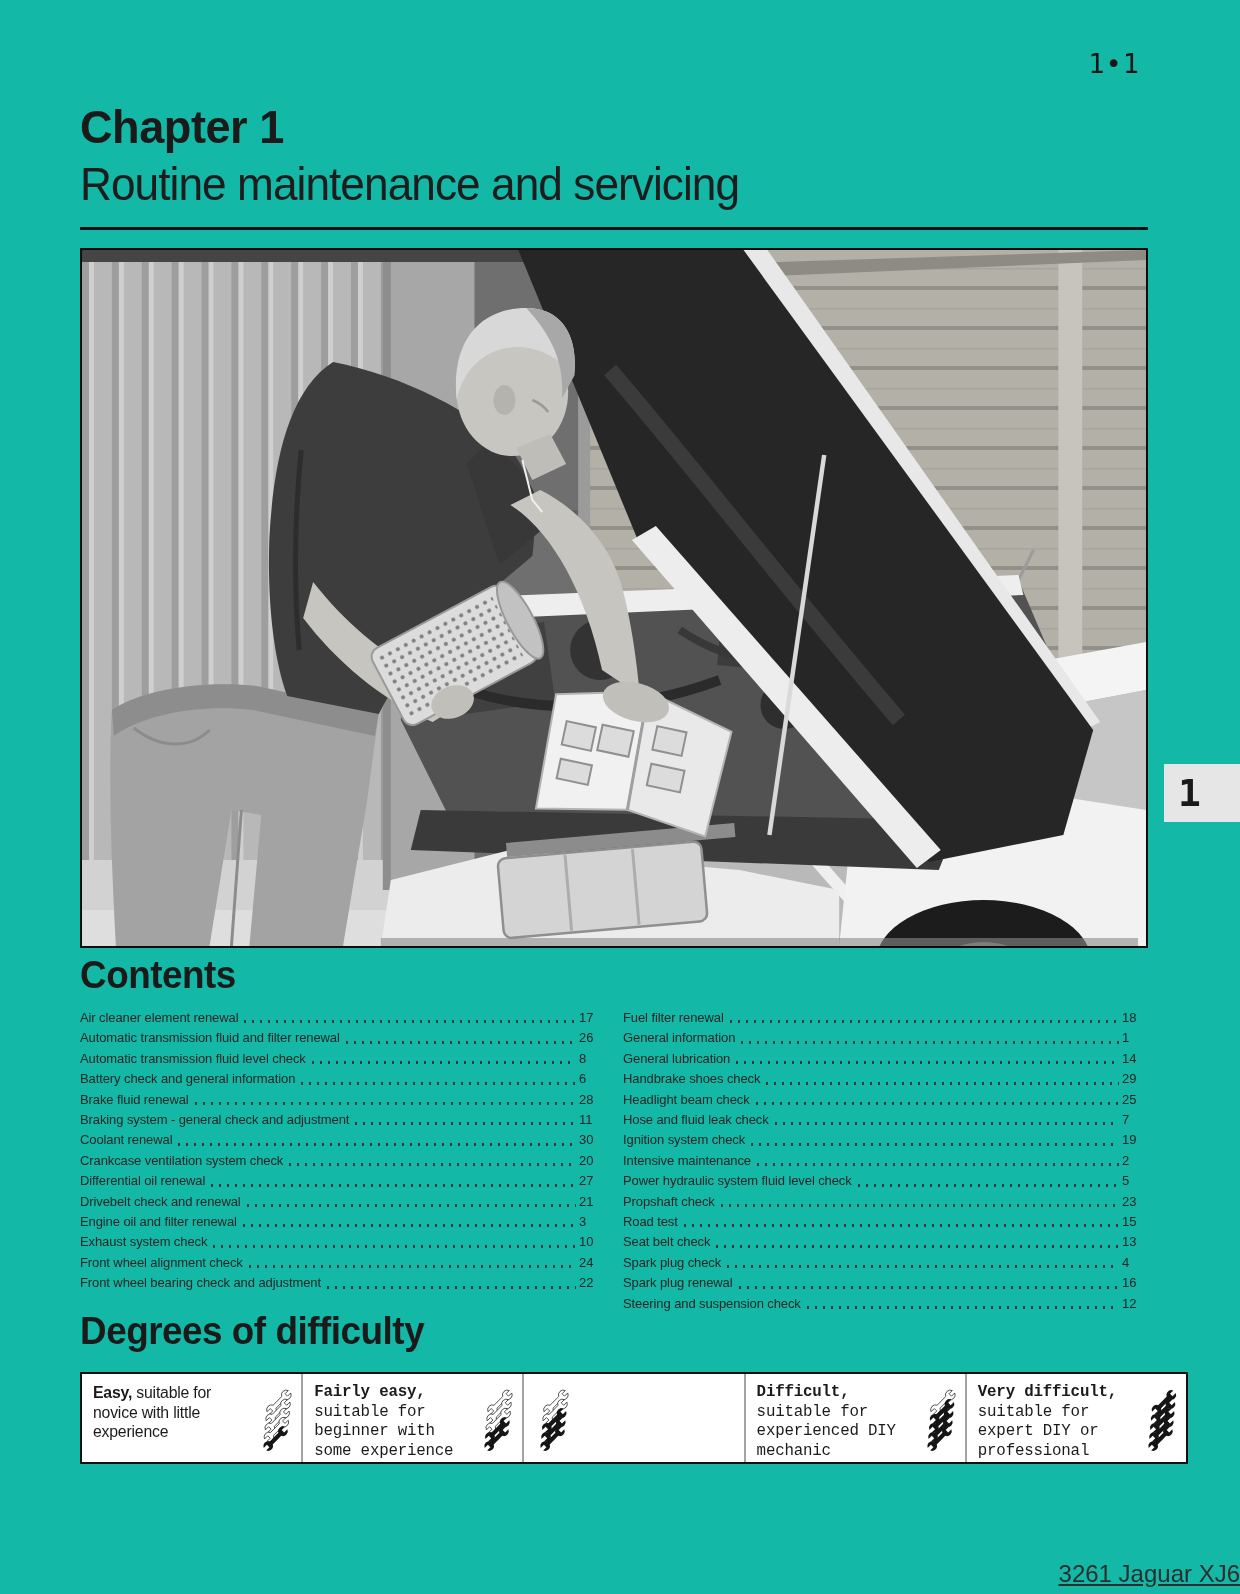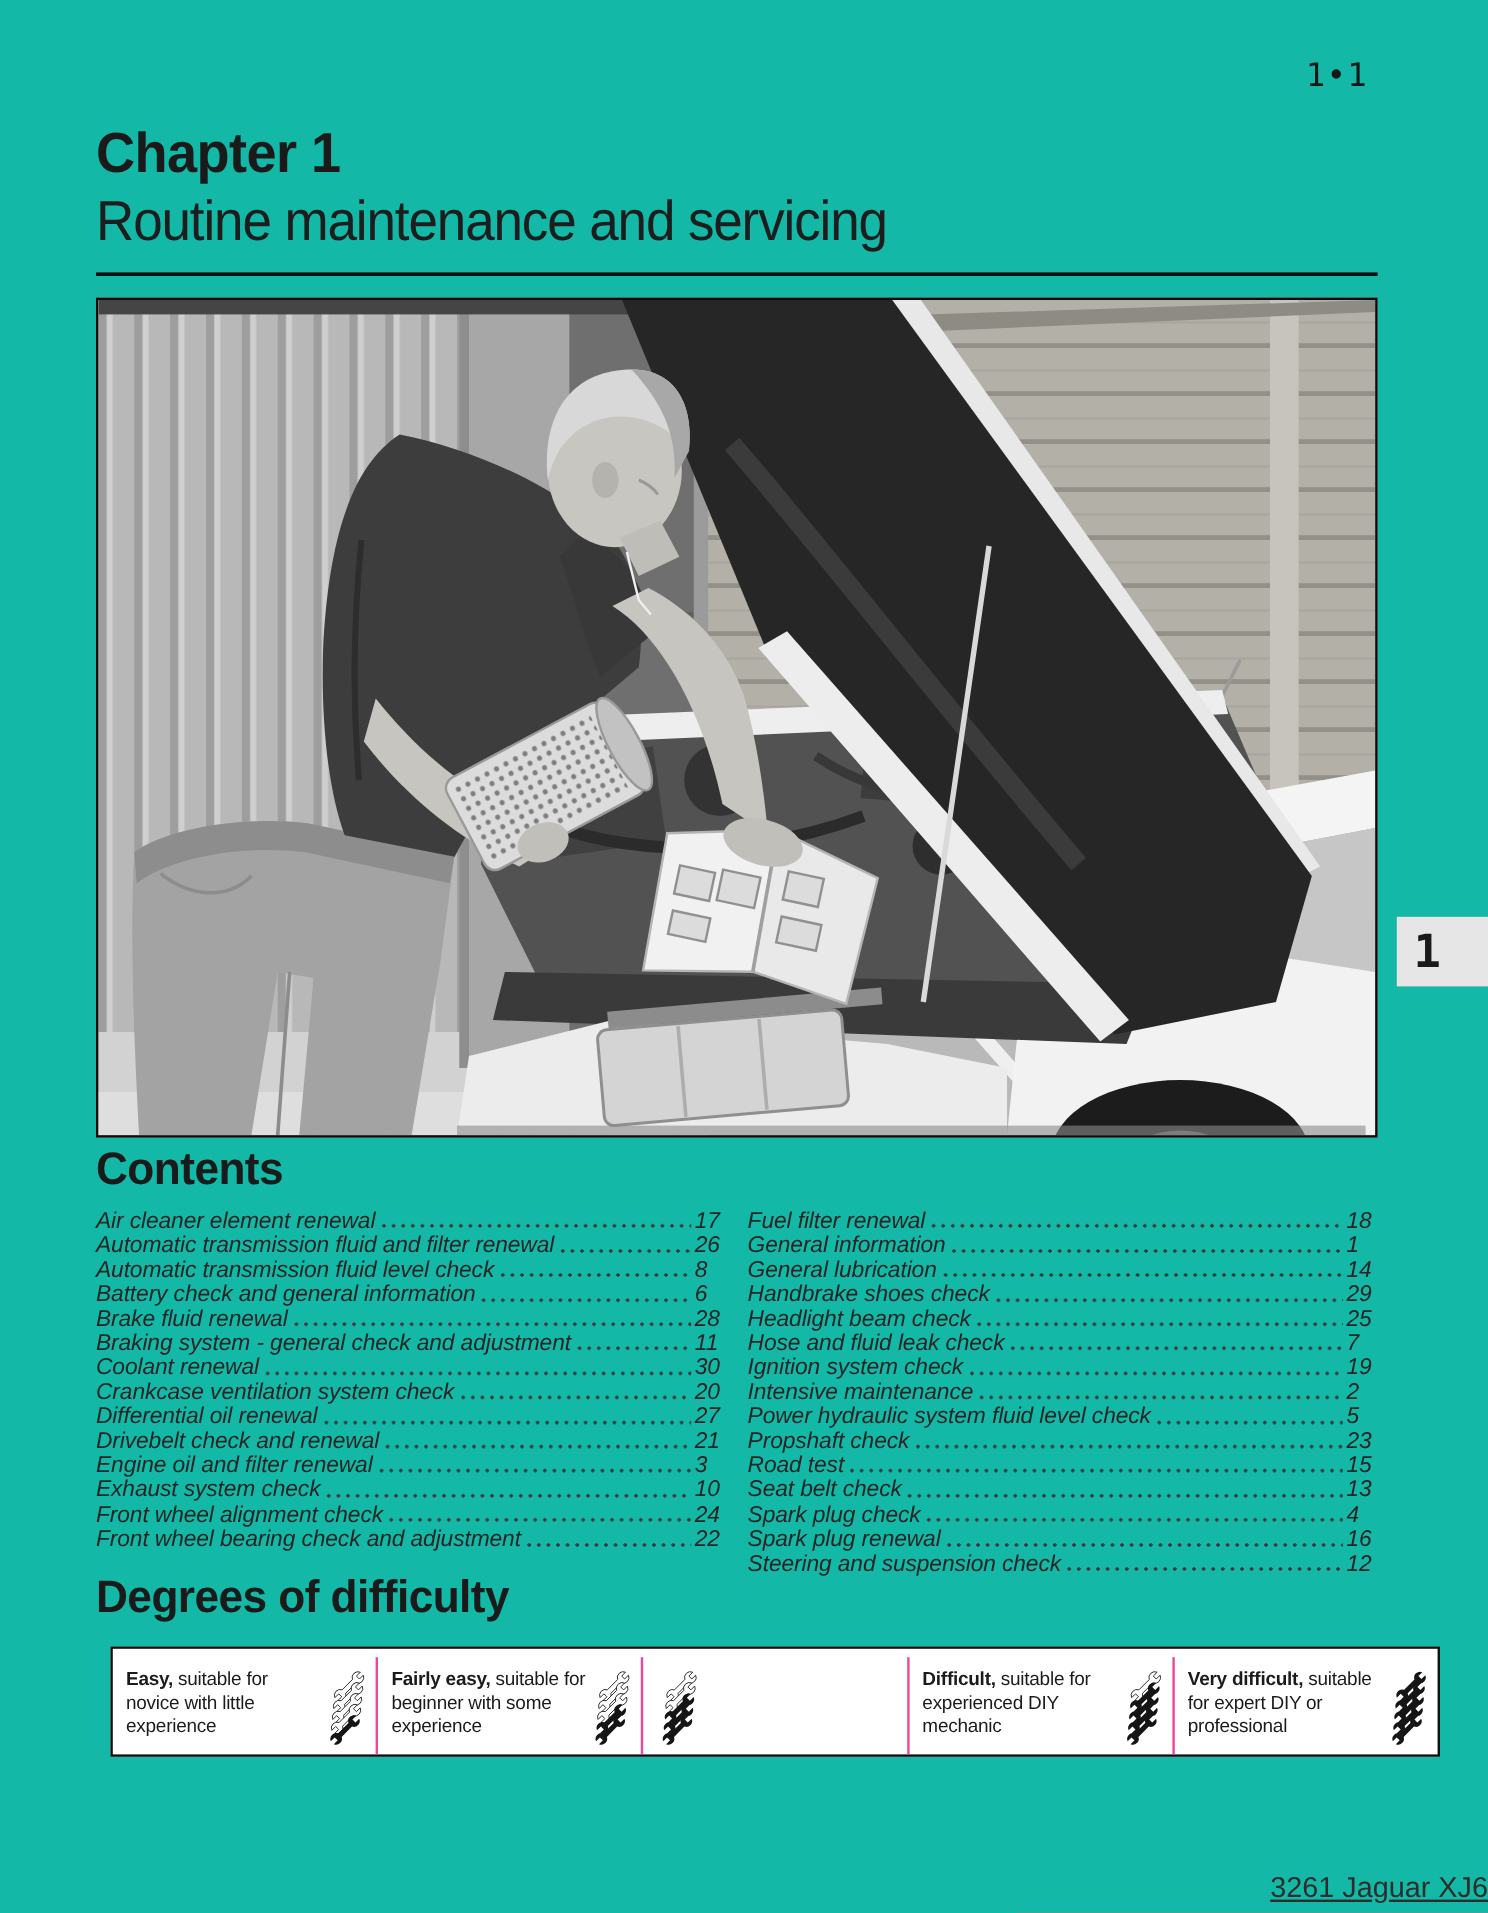--- a/index.html
+++ b/index.html
@@ -44,39 +44,39 @@
     left:80px; font-size:38px; font-weight:800; letter-spacing:-0.5px;
     transform:scaleX(.97); transform-origin:left top; white-space:nowrap;
   }
   .contents-heading{ top:954px; }
   .difficulty-heading{ top:1310px; }
   
   .toc{ left:80px; top:1008px; width:1068px; display:flex; gap:18px; }
   .toc-col{ flex:1; min-width:0; }
   .toc-row{
     display:flex; align-items:baseline;
-    font-size:19px; line-height:20.4px; color:#262626; letter-spacing:-0.1px;font-style:italic;
+    font-size:13px; line-height:20.4px; color:#262626; letter-spacing:-0.1px;
   }
   .toc-title{ white-space:nowrap; }
   .toc-dots{
     flex:1; align-self:stretch; margin:0 3px;
     background-image:radial-gradient(circle, #3a3a3a 1.25px, transparent 1.5px);
     background-size:8px 5px;
     background-repeat:repeat-x;
     background-position:left bottom 4px;
   }
   .toc-num{ width:26px; text-align:left; flex:none; }
   
   .diff-box{
-    left:92px; top:1372px; width:1108px; height:92px;
+    left:80px; top:1372px; width:1108px; height:92px;
     border:2.5px solid #0f0f0f; box-sizing:border-box;
-    display:flex; background:#fff;align-items:flex-end;
+    display:flex; background:#fff;
   }
   .diff-cell{ flex:1; display:flex; padding:9px 6px 5px 11px; box-sizing:border-box; min-width:0; }
-  .diff-cell + .diff-cell{ border-left:2px solid #ec4899; }
+  .diff-cell + .diff-cell{ border-left:2px solid #a3a3a3;font-family:Liberation Mono, monospace; }
   .diff-text{ flex:1; font-size:15.8px; line-height:19.5px; letter-spacing:-0.2px; color:#1b1b1b; }
   .diff-text b{ font-weight:700; }
   .diff-icons{ width:35px; height:67px; flex:none; margin-left:2px; align-self:center; }
   .sp-filled{ fill:#151515; }
   .sp-outline{ fill:#ffffff; stroke:#2b2b2b; stroke-width:1.1; }
   
   .page-footer{ left:0; right:0; top:1560px; text-align:right; font-size:24px; color:#2d2d2d;text-decoration:underline; }
 </style>
 </head>
 <body>

